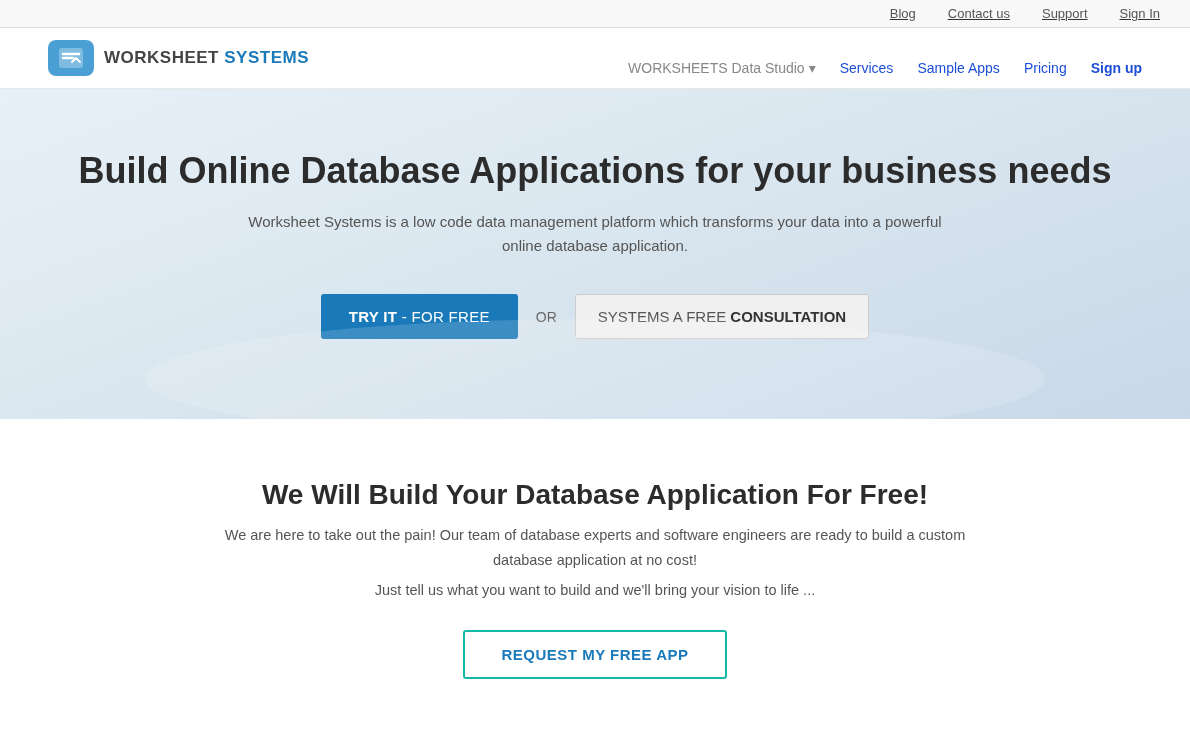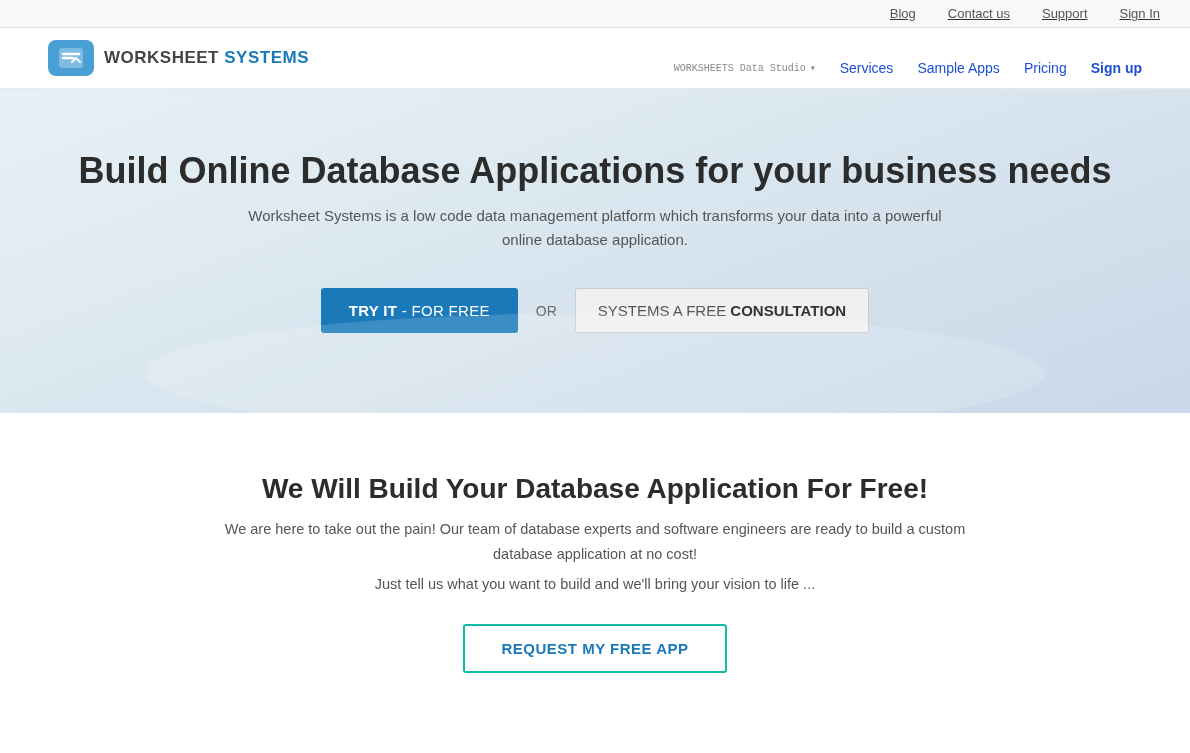--- a/index.html
+++ b/index.html
@@ -72,21 +72,21 @@
       white-space: nowrap;
     }
     .nav-dropdown {
       display: flex;
       align-items: center;
       gap: 4px;
       font-size: 14px;
       color: #555;
       cursor: pointer;
     }
-    .nav-dropdown span { font-size: 10px; color: #888; font-family: Liberation Mono, monospace; }
+    .nav-dropdown span { font-size: 14px; color: #888; }
     .nav-signup {
       font-size: 14px;
       color: #1a7ab9;
       font-weight: 600;
       cursor: pointer;
     }
 
     
     .hero {
       background: linear-gradient(160deg, #e8f0f7 0%, #dce8f0 40%, #c8d8e8 100%);
@@ -103,21 +103,21 @@
       transform: translateX(-50%);
       width: 900px;
       height: 120px;
       background: rgba(255,255,255,0.15);
       border-radius: 50%;
     }
     .hero h1 {
       font-size: 36px;
       font-weight: 700;
       color: #2c2c2c;
-      margin-bottom: 12px;
+      margin-bottom: 18px;
       line-height: 1.2;
     }
     .hero p {
       font-size: 15px;
       color: #555;
       max-width: 700px;
       margin: 0 auto 36px;
       line-height: 1.6;
     }
     .hero-buttons {

